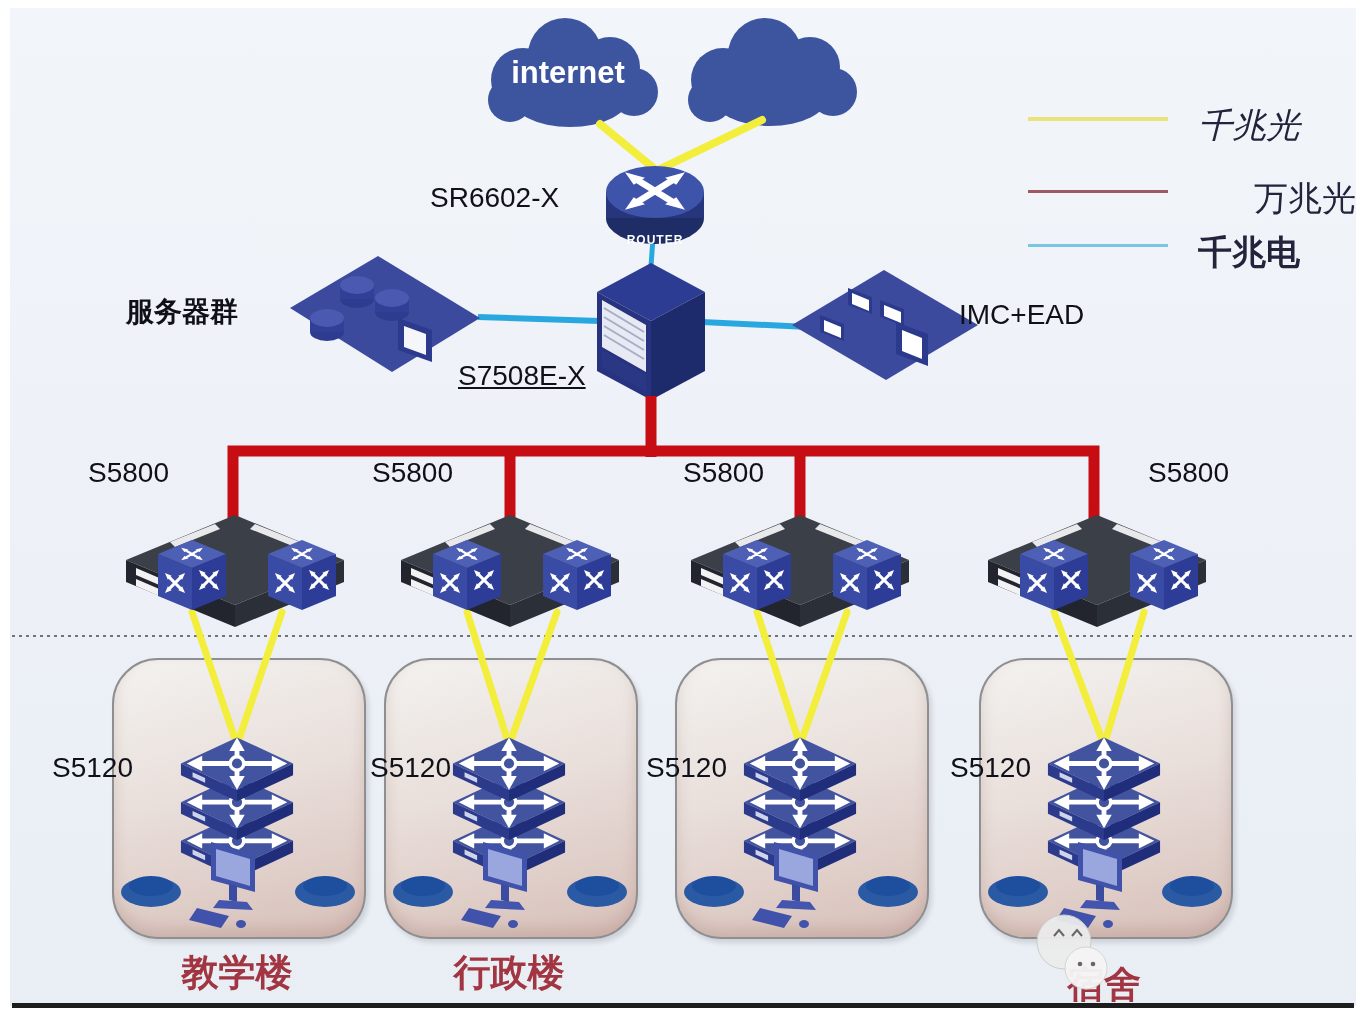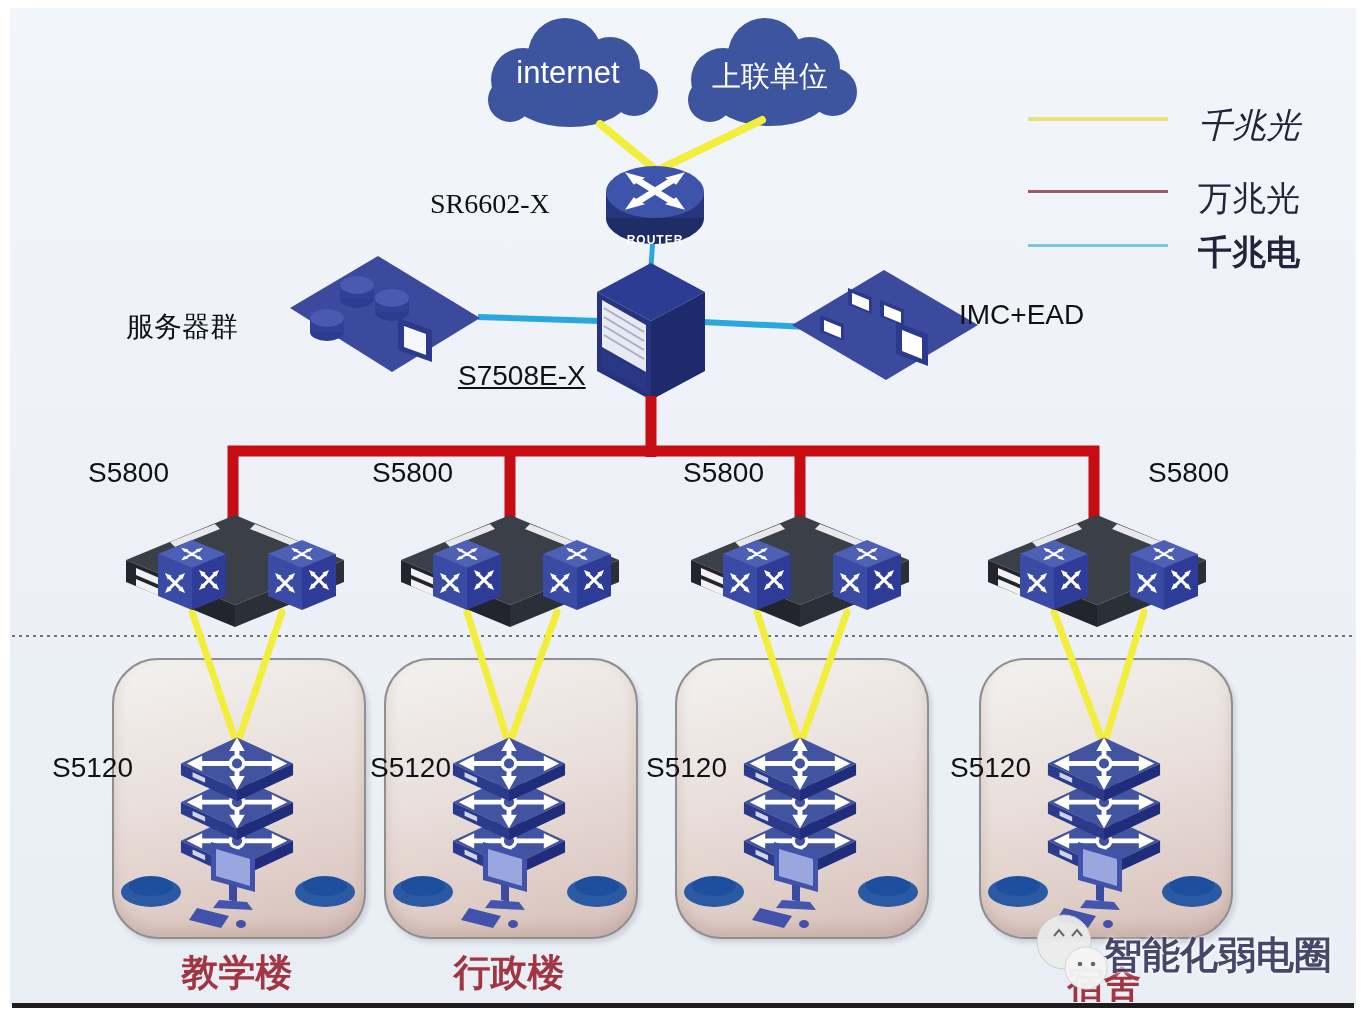--- a/index.html
+++ b/index.html
@@ -5,21 +5,21 @@
   html,body{margin:0;padding:0;background:#fff;}
   .canvas{position:relative;width:1364px;height:1012px;background:#ffffff;overflow:hidden;
           font-family:"Liberation Sans","DejaVu Sans",sans-serif;}
   .panel{position:absolute;left:10px;top:8px;width:1346px;height:998px;
          background:linear-gradient(180deg,#f2f5fa 0%,#edf1f7 55%,#e9eef5 100%);}
   .abs{position:absolute;}
   .layer{position:absolute;left:0;top:0;width:1364px;height:1012px;pointer-events:none;}.z1{z-index:1}.z2{z-index:2}.z4{z-index:4}
 
   .title{left:46px;top:40px;font-size:45px;font-weight:bold;color:#e40d0e;letter-spacing:2px;z-index:3;}
 
-  .cloud-label{color:#ffffff;font-weight:normal;text-align:center;z-index:3;}
+  .cloud-label{color:#ffffff;font-weight:bold;text-align:center;z-index:3;}
   .lbl{color:#101018;font-size:28px;z-index:3;white-space:nowrap;}
 
   .legend-label{color:#23233b;font-size:34px;z-index:3;white-space:nowrap;}
   .legend-line{height:0;border-top-style:solid;border-top-width:4px;z-index:3;width:140px;}
   .legend-line.l1{border-top-color:#e9e37a;}
   .legend-line.l2{border-top-color:#9d5a62;border-top-width:3px;}
   .legend-line.l3{border-top-color:#79c5e4;border-top-width:3px;}
 
   .building{position:absolute;width:250px;height:277px;border:2px solid #8f8f92;border-radius:46px;
             background:linear-gradient(165deg,#f2f0ed 5%,#e9dfdb 45%,#d9c2bc 95%);
@@ -270,31 +270,30 @@
     </svg>
   <svg class="abs z2" style="left:986px;top:872px;" width="64" height="36">
       <use href="#dome"></use>
     </svg>
   <svg class="abs z2" style="left:1160px;top:872px;" width="64" height="36">
       <use href="#dome"></use>
     </svg>
 
 
   <div class="abs cloud-label" style="left:498px;top:55px;width:140px;font-size:31px;">internet</div>
-  <div class="abs cloud-label" style="left:700px;top:57px;width:140px;font-size:29px;">上联单位</div>
-
-  <div class="abs lbl" style="left:430px;top:188px;font-family:Liberation Serif, serif;">SR6602-X</div>
-  <div class="abs lbl" style="left:126px;top:308px;">服务器群</div>
+
+  <div class="abs lbl" style="left:430px;top:182px;">SR6602-X</div>
+  <div class="abs lbl" style="left:126px;top:293px;font-weight:bold;">服务器群</div>
   <div class="abs lbl" style="left:458px;top:360px;text-decoration:underline;">S7508E-X</div>
   <div class="abs lbl" style="left:959px;top:299px;">IMC+EAD</div>
 
   <div class="abs legend-line l1" style="left:1028px;top:117px;"></div>
   <div class="abs legend-label" style="left:1198px;top:103px;font-style:italic;">千兆光</div>
   <div class="abs legend-line l2" style="left:1028px;top:190px;"></div>
-  <div class="abs legend-label" style="left:1198px;top:176px;">万兆光</div>
+  <div class="abs legend-label" style="left:1254px;top:176px;">万兆光</div>
   <div class="abs legend-line l3" style="left:1028px;top:244px;"></div>
   <div class="abs legend-label" style="left:1198px;top:230px;font-weight:bold;">千兆电</div>
 
   <div class="abs lbl" style="left:88px;top:457px;">S5800</div>
   <div class="abs lbl" style="left:372px;top:457px;">S5800</div>
   <div class="abs lbl" style="left:683px;top:457px;">S5800</div>
   <div class="abs lbl" style="left:1148px;top:457px;">S5800</div>
 
   <div class="abs lbl" style="left:52px;top:752px;">S5120</div>
   <div class="abs lbl" style="left:370px;top:752px;">S5120</div>
@@ -305,16 +304,15 @@
   <div class="abs bname" style="left:399px;top:948px;">行政楼</div>
   <div class="abs bname" style="left:994px;top:960px;">宿舍</div>
 
   <svg class="abs z4" style="left:1032px;top:912px;" width="80" height="86">
     <circle cx="32" cy="30" r="27" fill="#ebebeb" fill-opacity="0.95" stroke="#cccccc"></circle>
     <path d="M22,24 l5,-6 l5,6 M40,24 l5,-6 l5,6" stroke="#666" stroke-width="2" fill="none"></path>
     <circle cx="54" cy="56" r="21" fill="#f4f4f4" fill-opacity="0.97" stroke="#d5d5d5"></circle>
     <circle cx="48" cy="52" r="2.3" fill="#666"></circle>
       <circle cx="61" cy="52" r="2.3" fill="#666"></circle>
   </svg>
-  <div class="abs wm-text">智能化弱电圈</div>
 
   <div class="abs bottom-line"></div>
 </div>
 
 </body></html>

